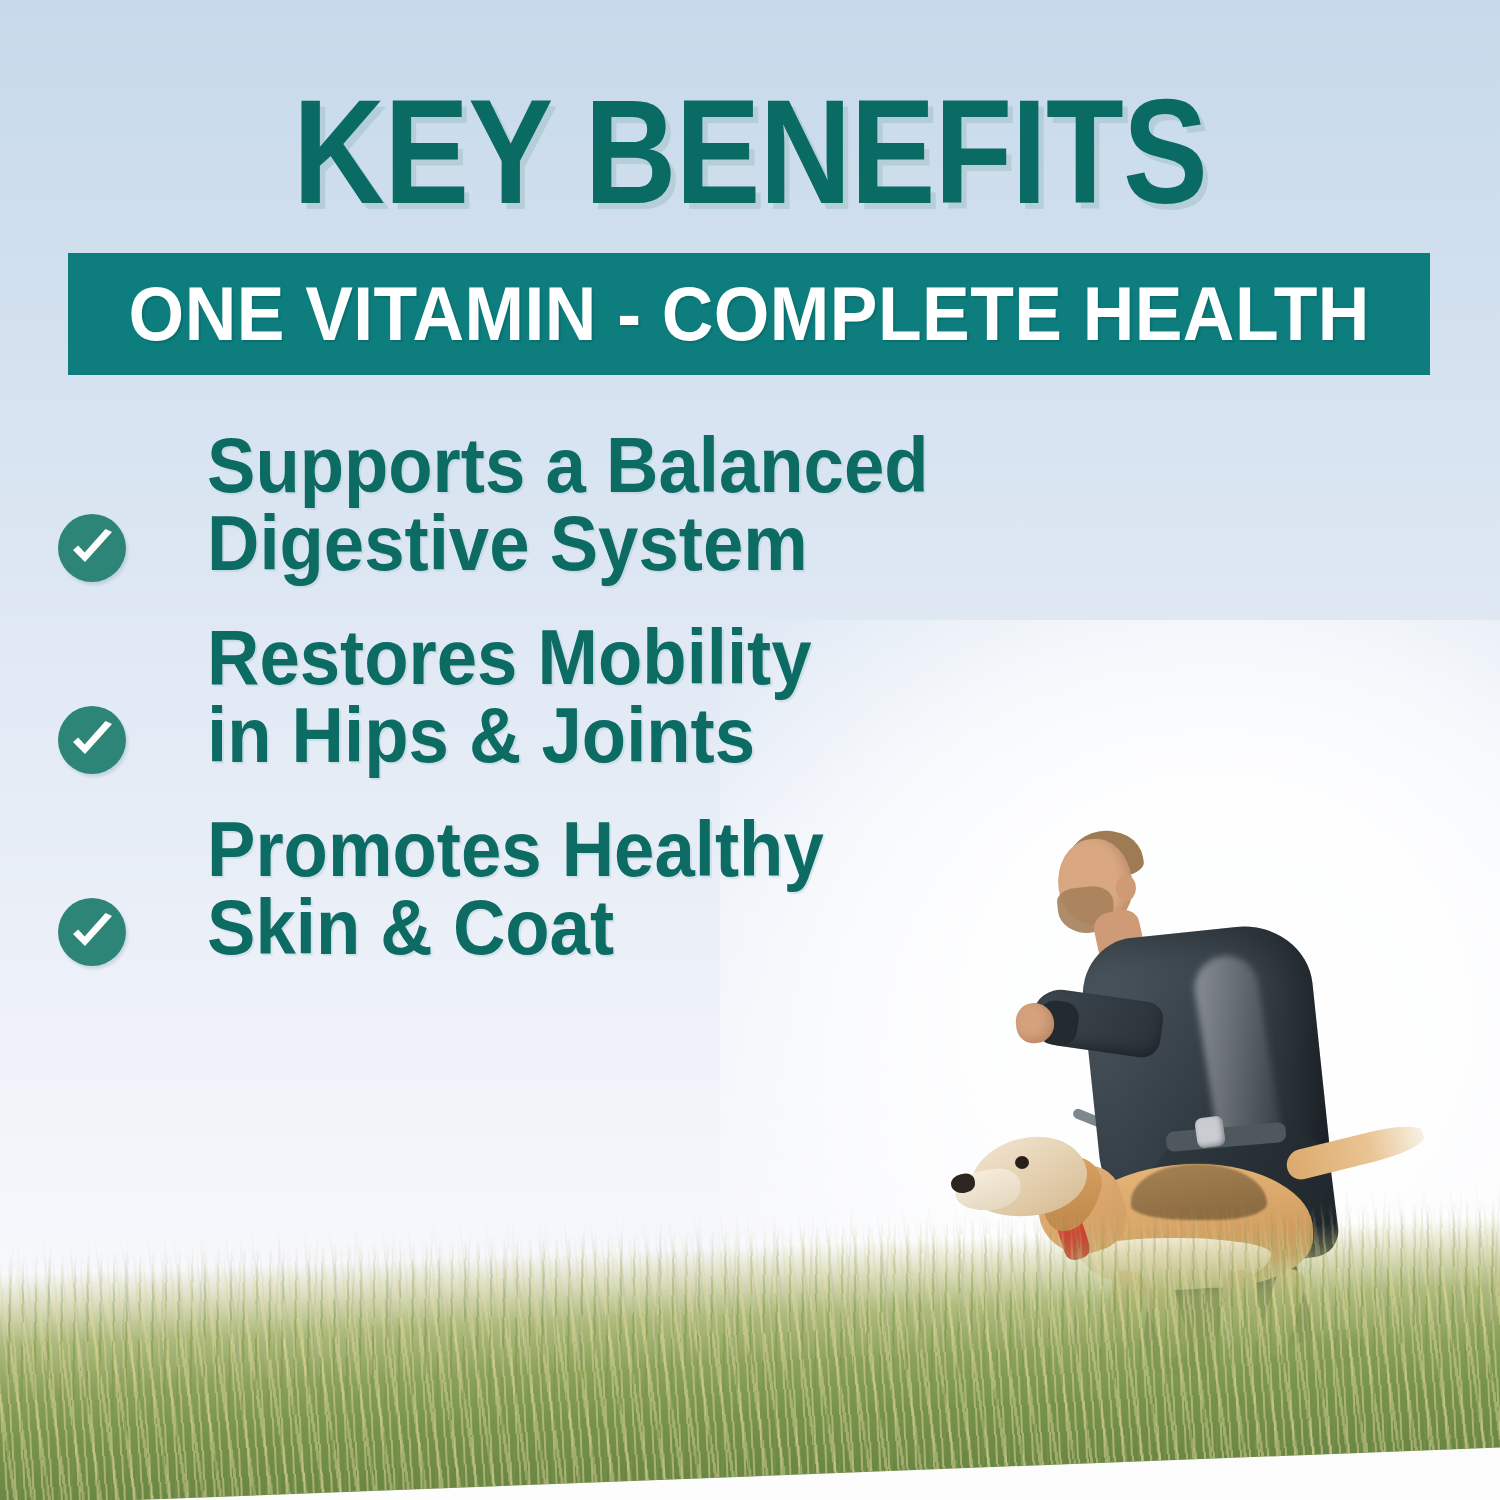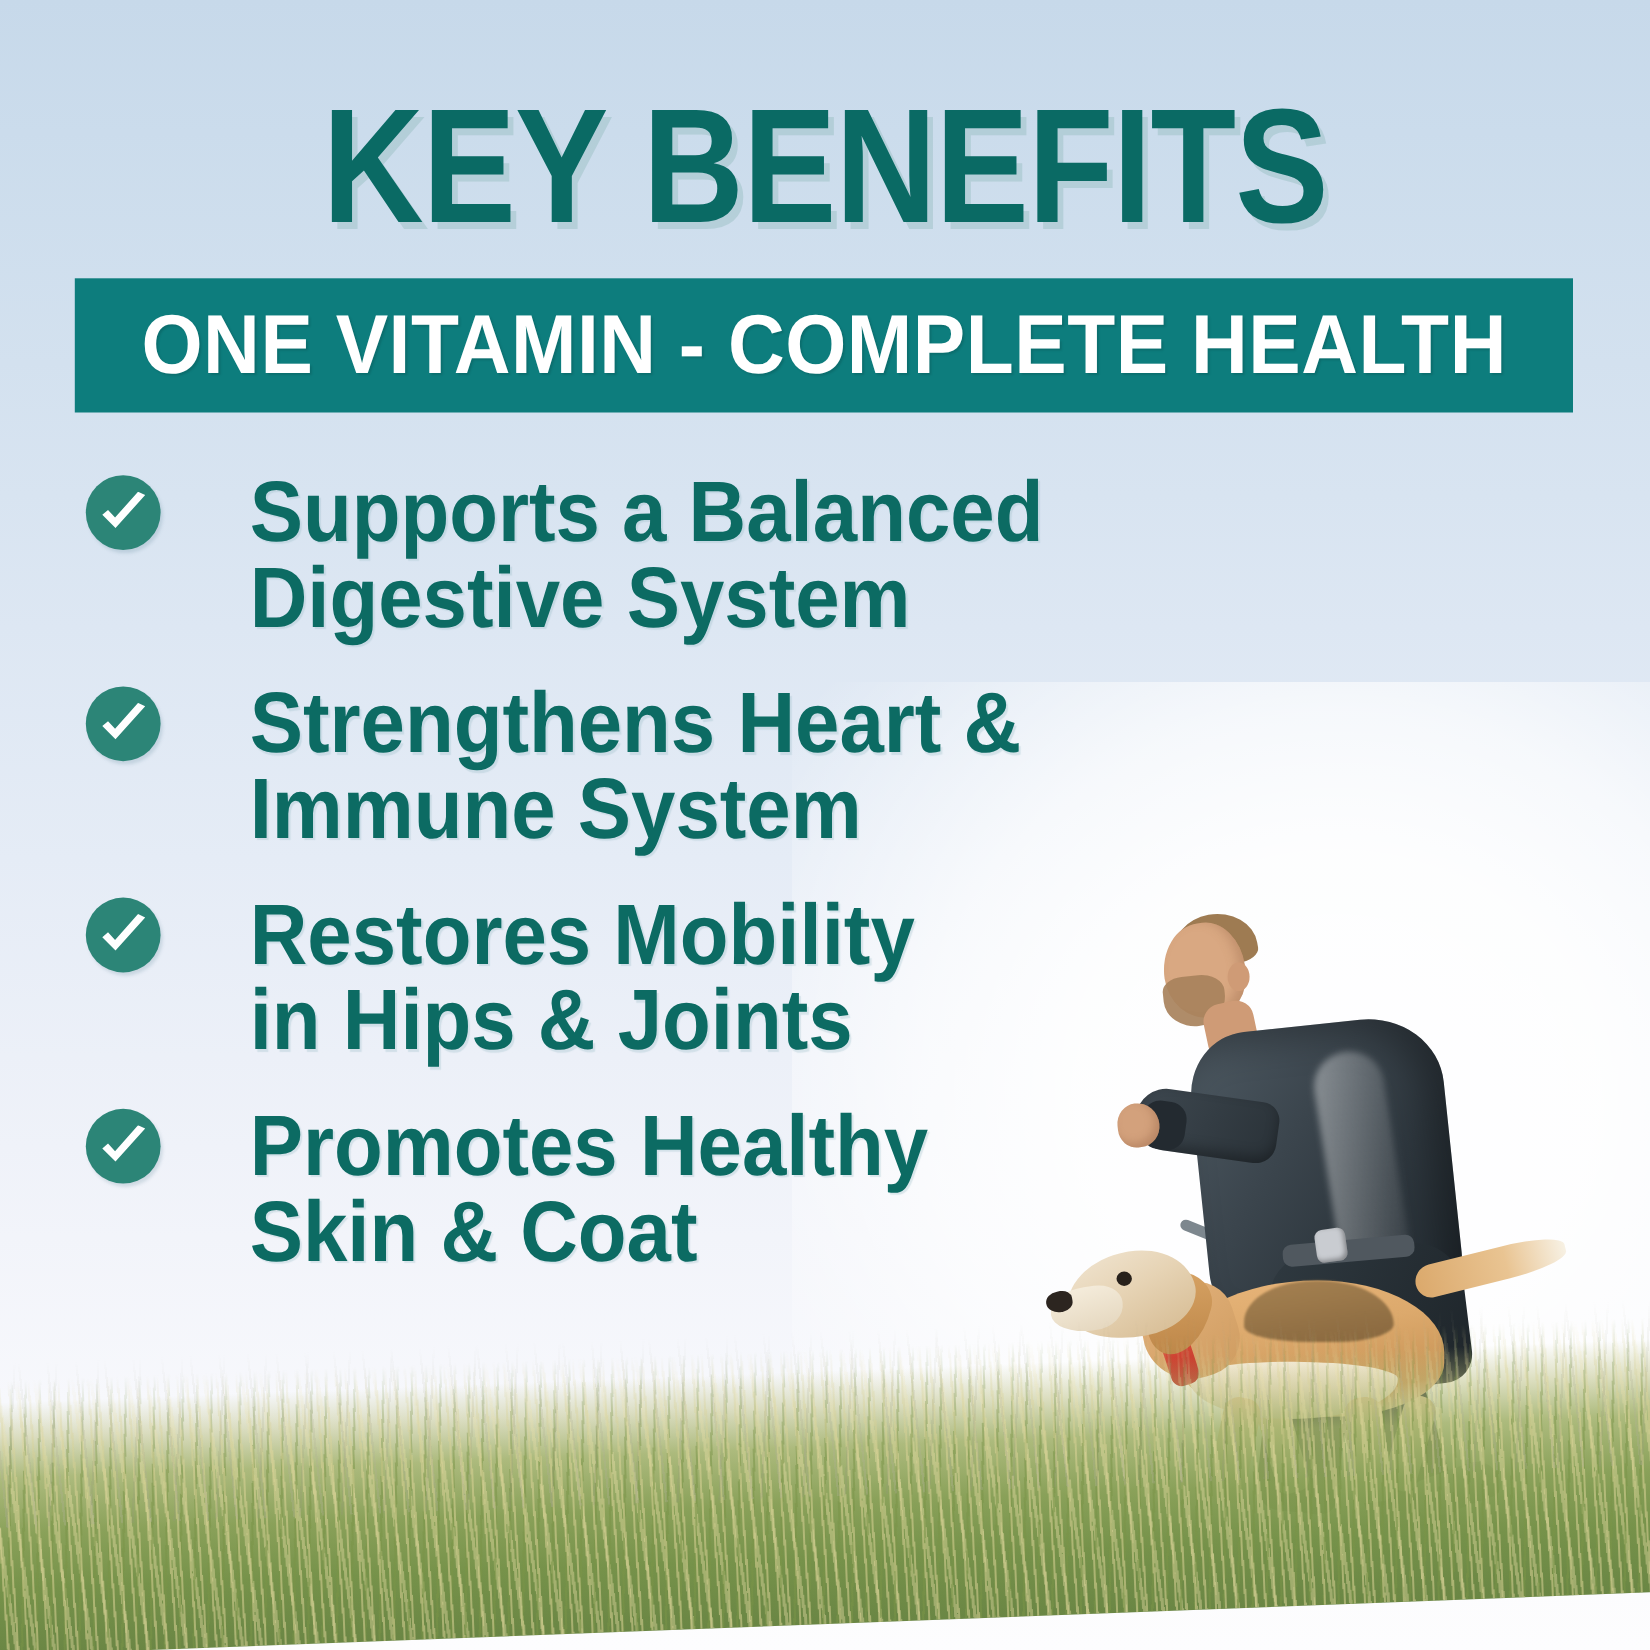--- a/index.html
+++ b/index.html
@@ -378,23 +378,23 @@
   
   .bullets {
     position: absolute;
     left: 0;
     top: 426px;
     width: 1030px;
   }
   .bullet {
     position: relative;
     display: flex;
-    align-items: flex-start;
+    align-items: flex-end;
     margin-bottom: 36px;
-    padding-left: 78px;
+    padding-left: 58px;
   }
   .check-circle {
     flex: 0 0 auto;
     width: 68px;
     height: 68px;
     border-radius: 50%;
     background: #2c8577;
     position: relative;
     margin-top: 6px;
     box-shadow: 2px 3px 3px rgba(90,130,150,0.22);
@@ -481,29 +481,20 @@
     <div class="bullet">
       <span class="check-circle">
         <svg viewBox="0 0 45 38" xmlns="http://www.w3.org/2000/svg" aria-hidden="true">
           <path d="M3 21 L15 33 L42 3 L35.5 0 L14.6 23.5 L8.2 16.6 Z" fill="#ffffff"></path>
         </svg>
       </span>
       <span class="bullet-text">Supports a Balanced
 Digestive System</span>
     </div>
 
-    <div class="bullet">
-      <span class="check-circle">
-        <svg viewBox="0 0 45 38" xmlns="http://www.w3.org/2000/svg" aria-hidden="true">
-          <path d="M3 21 L15 33 L42 3 L35.5 0 L14.6 23.5 L8.2 16.6 Z" fill="#ffffff"></path>
-        </svg>
-      </span>
-      <span class="bullet-text">Strengthens Heart &amp;
-Immune System</span>
-    </div>
 
     <div class="bullet">
       <span class="check-circle">
         <svg viewBox="0 0 45 38" xmlns="http://www.w3.org/2000/svg" aria-hidden="true">
           <path d="M3 21 L15 33 L42 3 L35.5 0 L14.6 23.5 L8.2 16.6 Z" fill="#ffffff"></path>
         </svg>
       </span>
       <span class="bullet-text">Restores Mobility
 in Hips &amp; Joints</span>
     </div>

